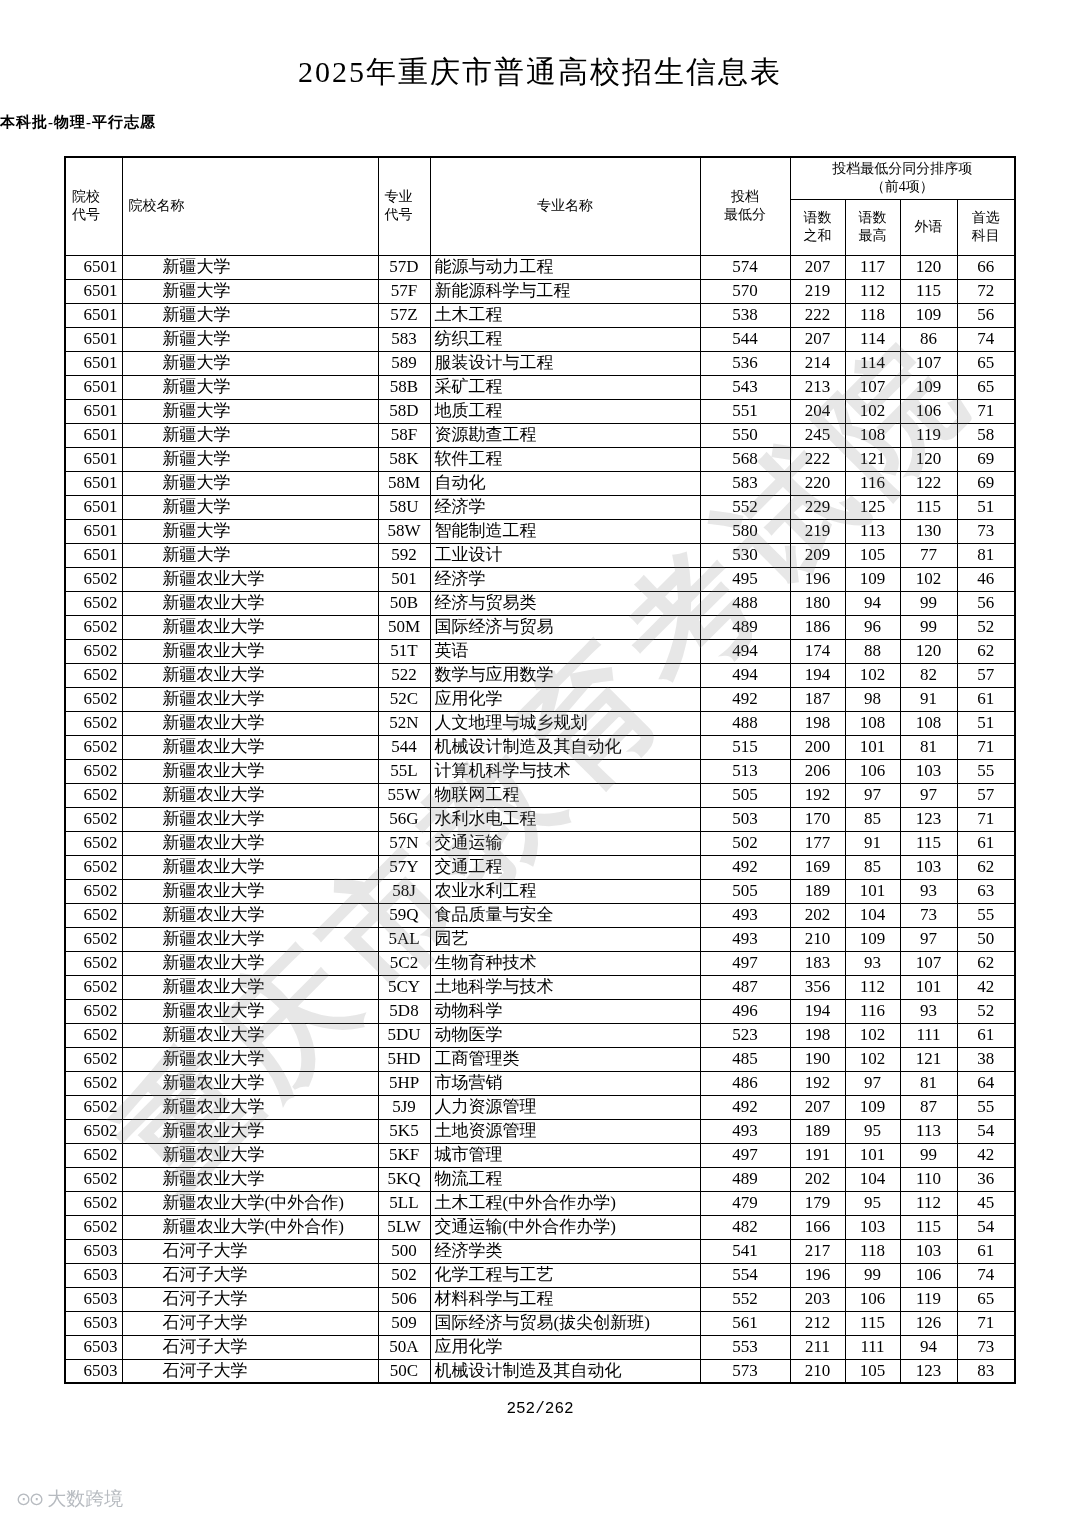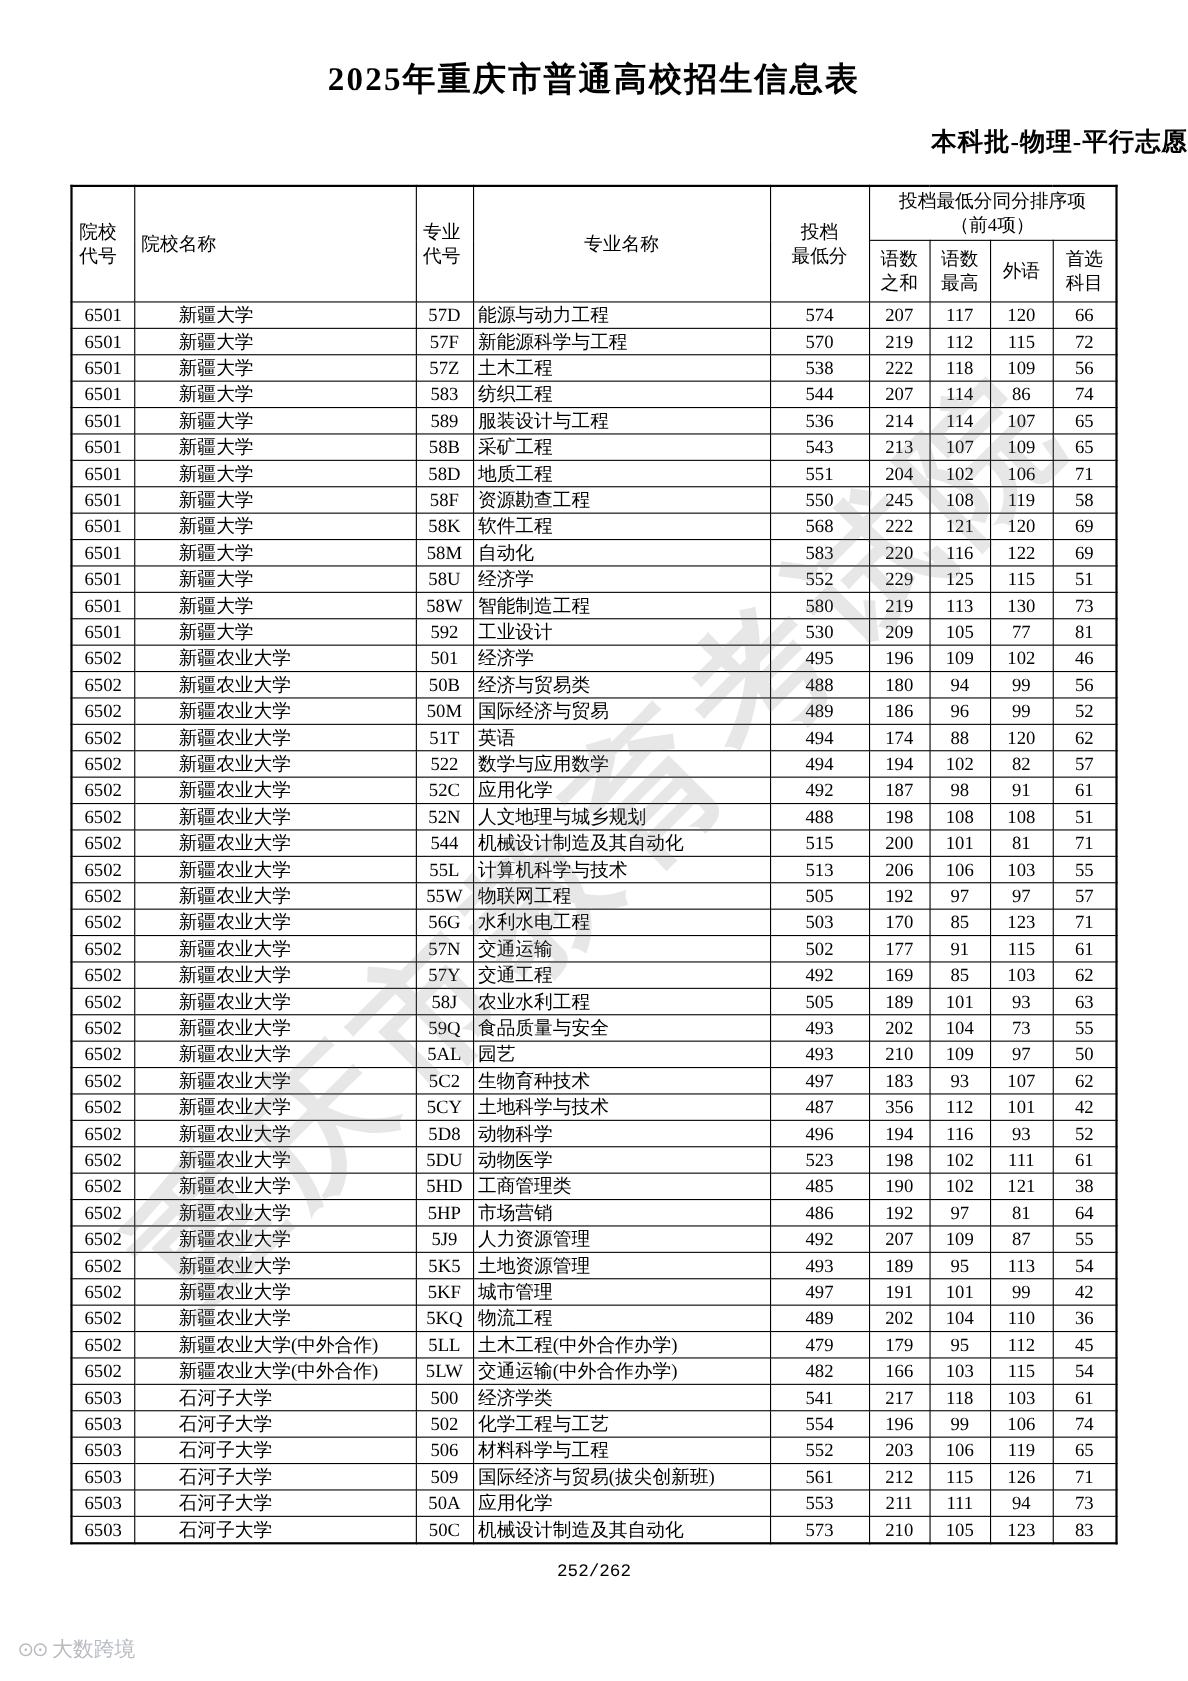--- a/index.html
+++ b/index.html
@@ -4,45 +4,45 @@
 <style>
   * { margin:0; padding:0; box-sizing:border-box; }
   html,body { background:#ffffff; }
   body {
     width:1080px; height:1528px;
     position:relative; overflow:hidden;
     font-family:"Liberation Serif","DejaVu Serif",serif;
     color:#000;
   }
   .title {
-    text-align:center; font-size:30px; font-weight:bold;
+    text-align:center; font-size:30px; font-weight:normal;
     padding-top:52px; letter-spacing:2px;
   }
   .subtitle {
-    text-align:right; font-size:23px; font-weight:bold;
+    text-align:left; font-size:15px; font-weight:bold;
     margin-top:20px; letter-spacing:1px;
   }
   table.admissions {
     border-collapse:collapse; table-layout:fixed;
     width:950px; margin:24px auto 0;
     border:2px solid #000;
   }
   th, td { border:1px solid #000; font-weight:normal; }
   th {
-    font-size:17px; white-space:pre-line; line-height:1.3;
+    font-size:14px; white-space:pre-line; line-height:1.3;
     vertical-align:middle; padding:2px 4px; text-align:center;
   }
   th.left { text-align:left; padding-left:6px; }
   tr.group-row th.group { height:42px; }
   tr.sub-row th { height:56px; }
   td {
     font-size:17px; height:24px; line-height:1.15;
     padding:0 4px; overflow:hidden; white-space:nowrap;
   }
-  td.c0 { text-align:center;margin-left:46px; }
+  td.c0 { text-align:right;margin-left:46px; }
   td.c1 { text-align:left;padding-left:40px; }
   td.c2 { text-align:center; padding:0 2px; }
   td.c3 { text-align:left; }
   td.c4, td.c5, td.c6, td.c7, td.c8 { text-align:center; padding:0 2px; }
   .watermark {
     position:absolute; left:545px; top:765px;
     transform:translate(-50%,-50%) rotate(-45deg);
     font-size:128px; font-weight:bold;
     color:rgba(120,120,120,0.18);
     white-space:nowrap; letter-spacing:14px;

